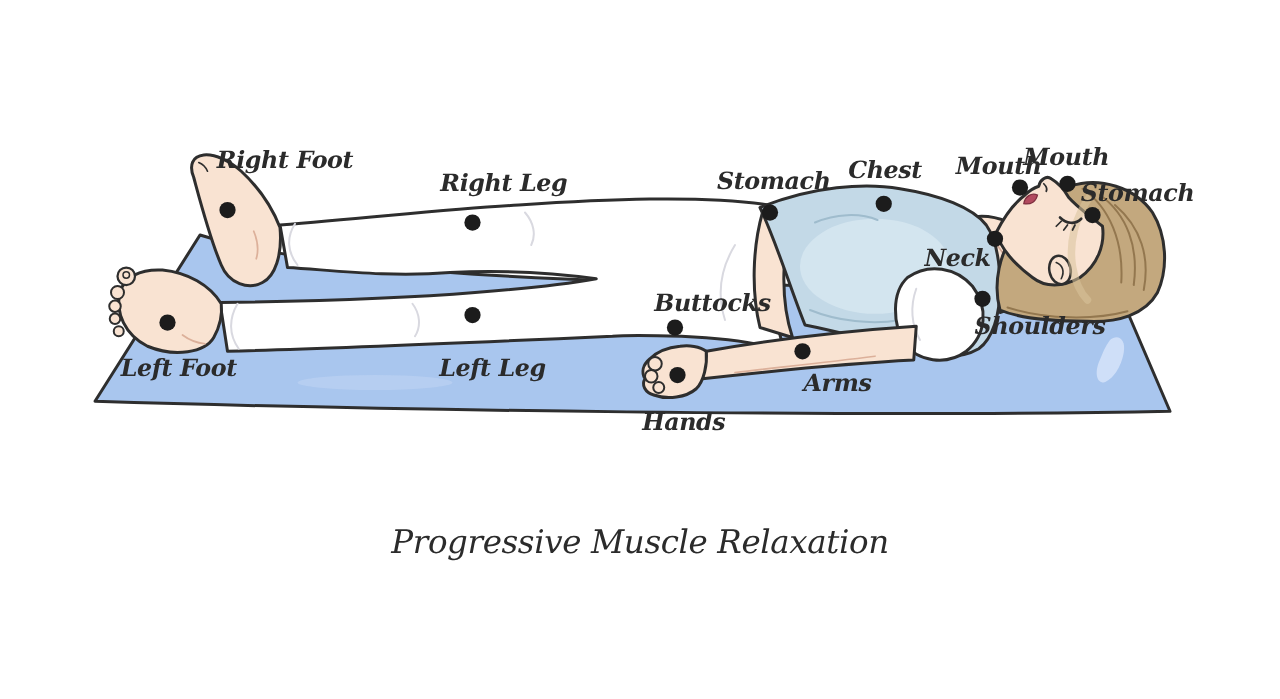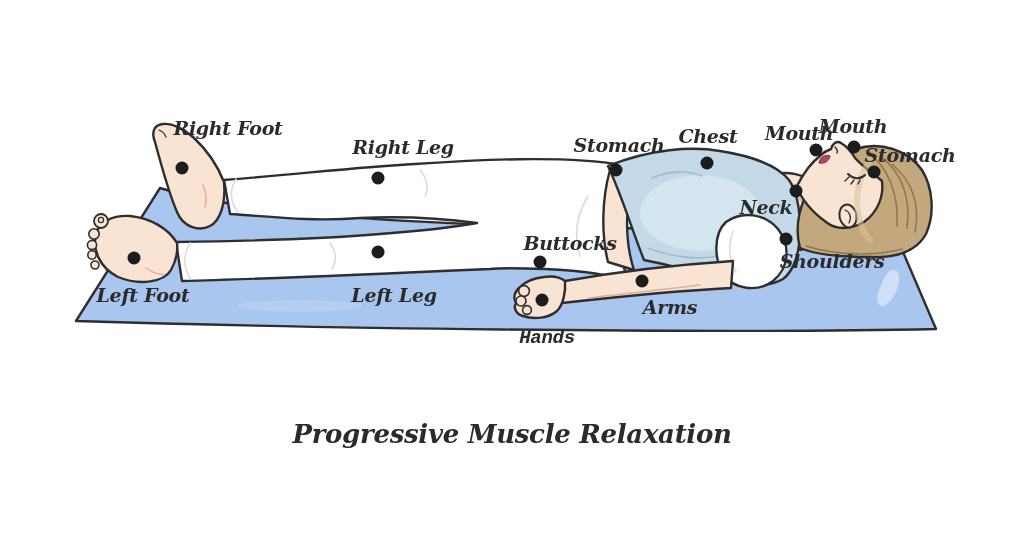--- a/index.html
+++ b/index.html
@@ -22,21 +22,21 @@
   .ln-shirt{stroke:#9fbccd;stroke-width:1.6;}
   .ln-strand{stroke:var(--hair-strand);stroke-width:1.6;}
   .ln-dark{stroke:var(--outline);stroke-width:1.8;}
   .label{
     position:absolute;transform:translate(-50%,-50%);
     font-style:italic;font-weight:bold;font-size:19px;
     color:var(--label-text);white-space:nowrap;letter-spacing:-0.3px;
   }
   .title{
     position:absolute;left:0;right:0;top:419px;text-align:center;
-    font-style:italic;font-weight:bold;font-size:26px;
+    font-style:italic;font-weight:normal;font-size:26px;
     letter-spacing:-0.3px;color:var(--label-text);
   }
 </style>
 </head>
 <body>
 
 <div class="stage">
   <svg class="art" viewBox="0 0 1024 559" aria-hidden="true">
 
     <g>
@@ -128,18 +128,18 @@
       <span class="label" style="left: 619px; top: 145px; font-style: italic;">Stomach</span>
       <span class="label" style="left: 708px; top: 136px;">Chest</span>
       <span class="label" style="left: 799px; top: 133px;">Mouth</span>
       <span class="label" style="left: 853px; top: 126px;">Mouth</span>
       <span class="label" style="left: 910px; top: 155px;">Stomach</span>
       <span class="label" style="left: 766px; top: 207px;">Neck</span>
       <span class="label" style="left: 832px; top: 261px; font-style: italic;">Shoulders</span>
       <span class="label" style="left: 143px; top: 295px;">Left Foot</span>
       <span class="label" style="left: 382px; top: 295px; margin-left: 12px;">Left Leg</span>
       <span class="label" style="left: 554px; top: 243px; margin-left: 16px;">Buttocks</span>
-      <span class="label" style="left: 547px; top: 338px; font-family: Liberation Mono, monospace;">Hands</span>
+      <span class="label" style="left: 547px; top: 338px;">Hands</span>
       <span class="label" style="left: 670px; top: 307px;">Arms</span>
     </div>
 
   <div class="title">Progressive Muscle Relaxation</div>
 </div>
 
 </body></html>

